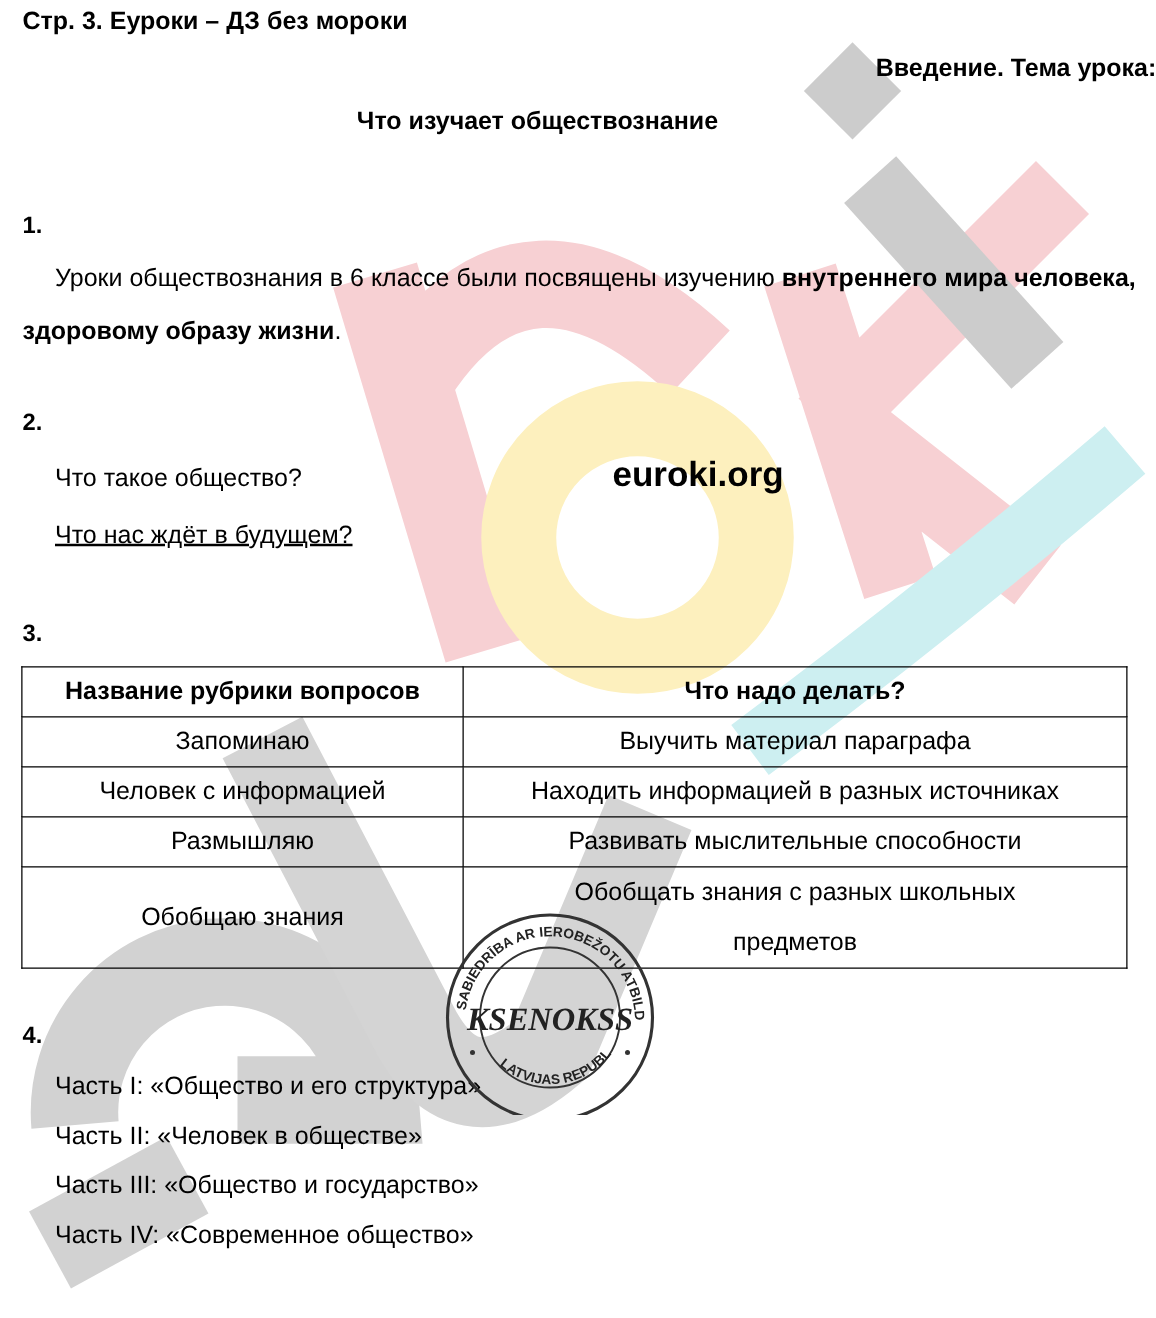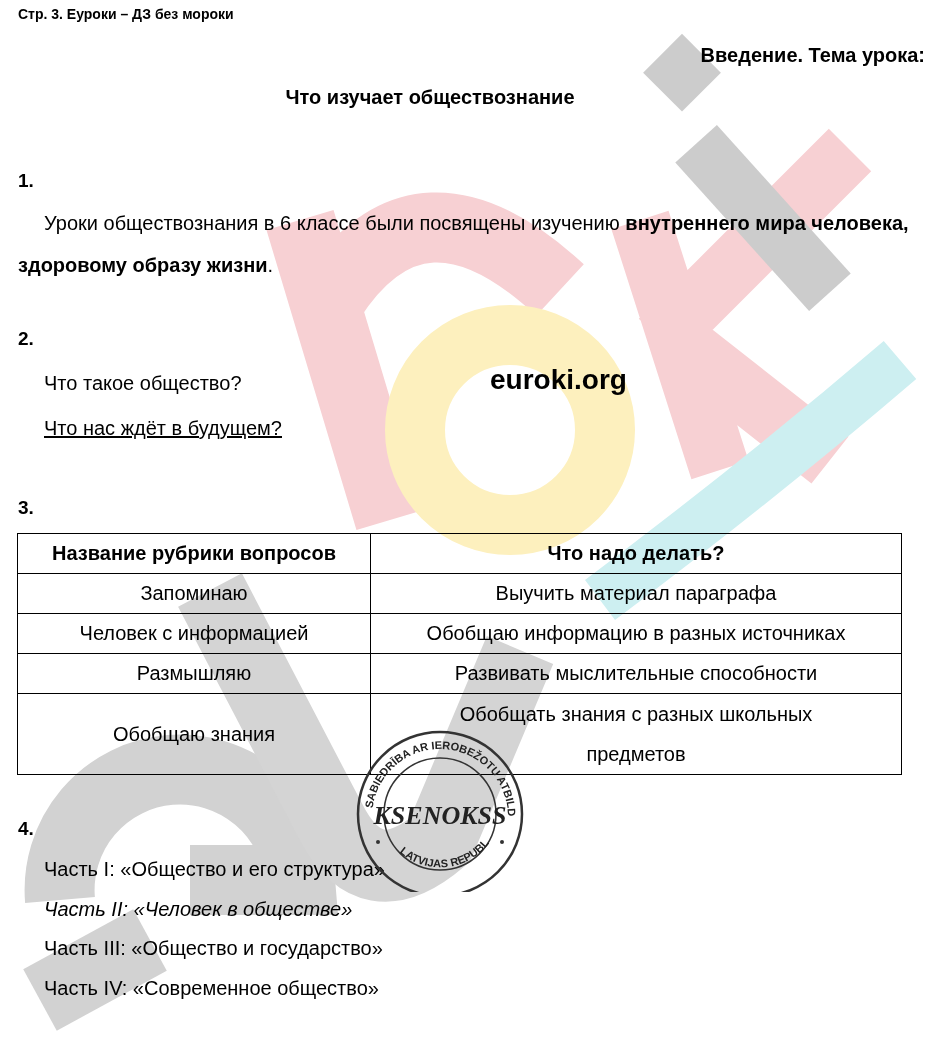--- a/index.html
+++ b/index.html
@@ -5,21 +5,21 @@
   html, body { margin: 0; padding: 0; }
   body {
     width: 925px; height: 1054px; position: relative; overflow: hidden;
     background: #ffffff; color: #000;
     font-family: "Liberation Sans", sans-serif; font-size: 20px;
   }
   .wm { position: absolute; z-index: 0; pointer-events: none; }
   .content { position: absolute; inset: 0; z-index: 2; }
   .abs { position: absolute; white-space: nowrap; }
   .bold { font-weight: bold; }
-  .header-title { left: 18px; top: 6px; font-weight: bold; font-size: 14px; }
+  .header-title { left: 18px; top: 6px; font-weight: bold; font-size: 20px; }
   .lesson-intro { left: 0; width: 925px; top: 44px; text-align: right; font-weight: bold; }
   .lesson-topic { left: 0; width: 860px; top: 86px; text-align: center; font-weight: bold; }
   .num { left: 18px; font-weight: bold; font-size: 19px; }
   .para { left: 18px; width: 895px; top: 202px; line-height: 42px; white-space: normal; text-indent: 26px; font-family: "Liberation Sans Narrow", "Liberation Sans", sans-serif; }
   .q { left: 44px; }
   .site { left: 490px; top: 364px; font-size: 28px; font-weight: bold; }
   table.rubric {
     position: absolute; left: 17px; top: 533px; width: 885px;
     border-collapse: collapse; font-size: 20px;
   }
@@ -78,36 +78,36 @@
         <tr>
       <th class="col1">Название рубрики вопросов</th>
       <th>Что надо делать?</th>
     </tr>
     <tr>
       <td>Запоминаю</td>
       <td>Выучить материал параграфа</td>
     </tr>
     <tr>
       <td>Человек с информацией</td>
-      <td>Обобщаю информацию в разных источниках</td>
+      <td>Находить информацией в разных источниках</td>
     </tr>
     <tr>
       <td>Размышляю</td>
       <td>Развивать мыслительные способности</td>
     </tr>
     <tr class="tall">
       <td>Обобщаю знания</td>
       <td style="padding:0 60px;">Обобщать знания с разных школьных предметов</td>
     </tr>
   </tbody>
     </table>
 
   <div class="abs num" style="top:818px;">4.</div>
   <div class="abs part" style="top:858px;">Часть I: «Общество и его структура»</div>
-  <div class="abs part" style="top:898px;font-style:italic;">Часть II: «Человек в обществе»</div>
+  <div class="abs part" style="top:898px;">Часть II: «Человек в обществе»</div>
   <div class="abs part" style="top:937px;">Часть III: «Общество и государство»</div>
   <div class="abs part" style="top:977px;">Часть IV: «Современное общество»</div>
 </div>
 
 <svg class="stamp" viewBox="0 0 180 170">
   <defs>
     <path id="ringTop" d="M22 95 A68 68 0 0 1 158 95"></path>
     <path id="ringBot" d="M40 120 A62 62 0 0 0 140 120"></path>
   </defs>
   <circle cx="90" cy="92" r="82" fill="none" stroke="#333" stroke-width="2.5"></circle>

